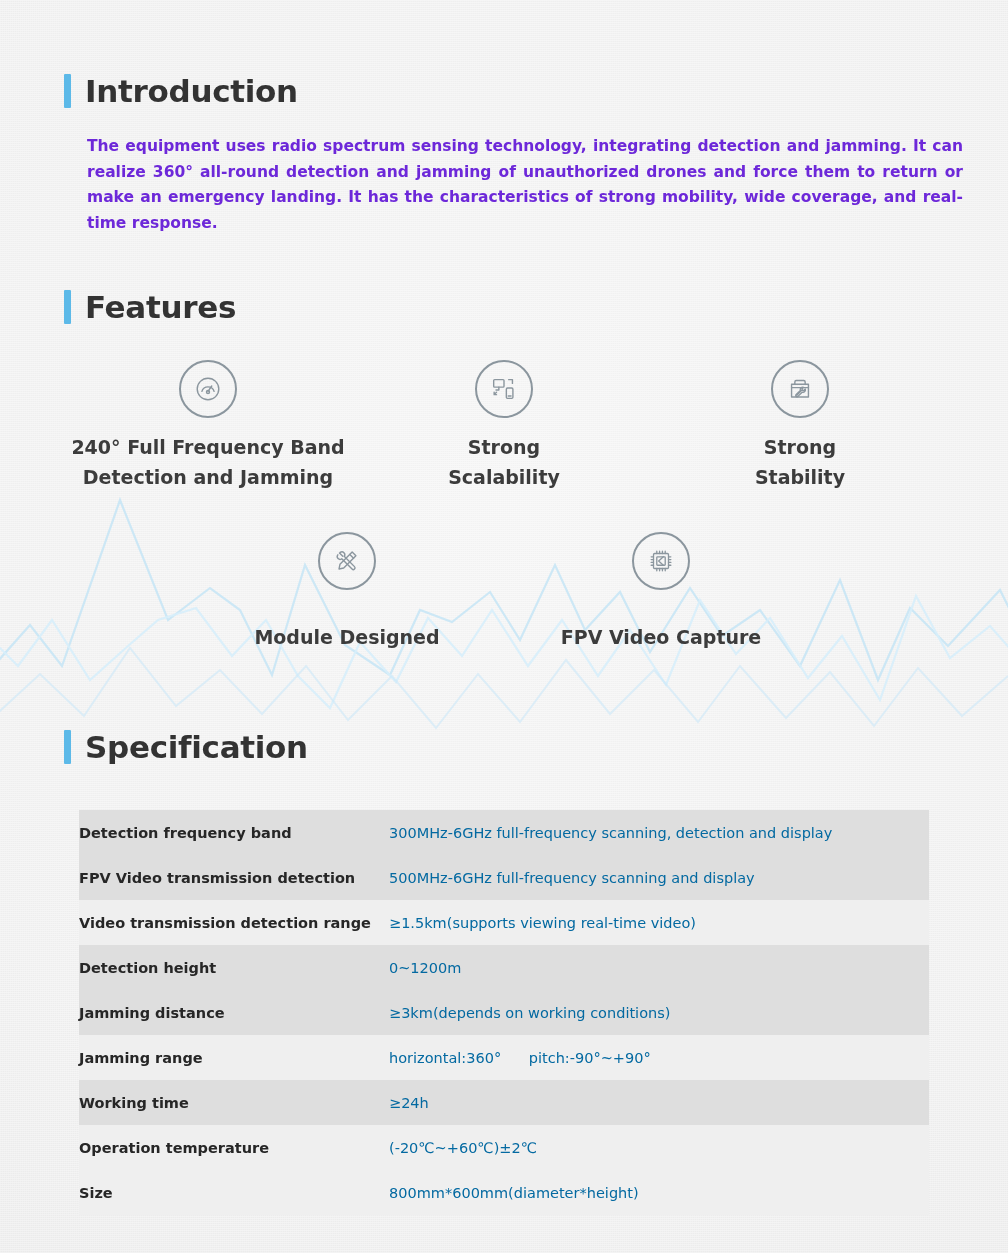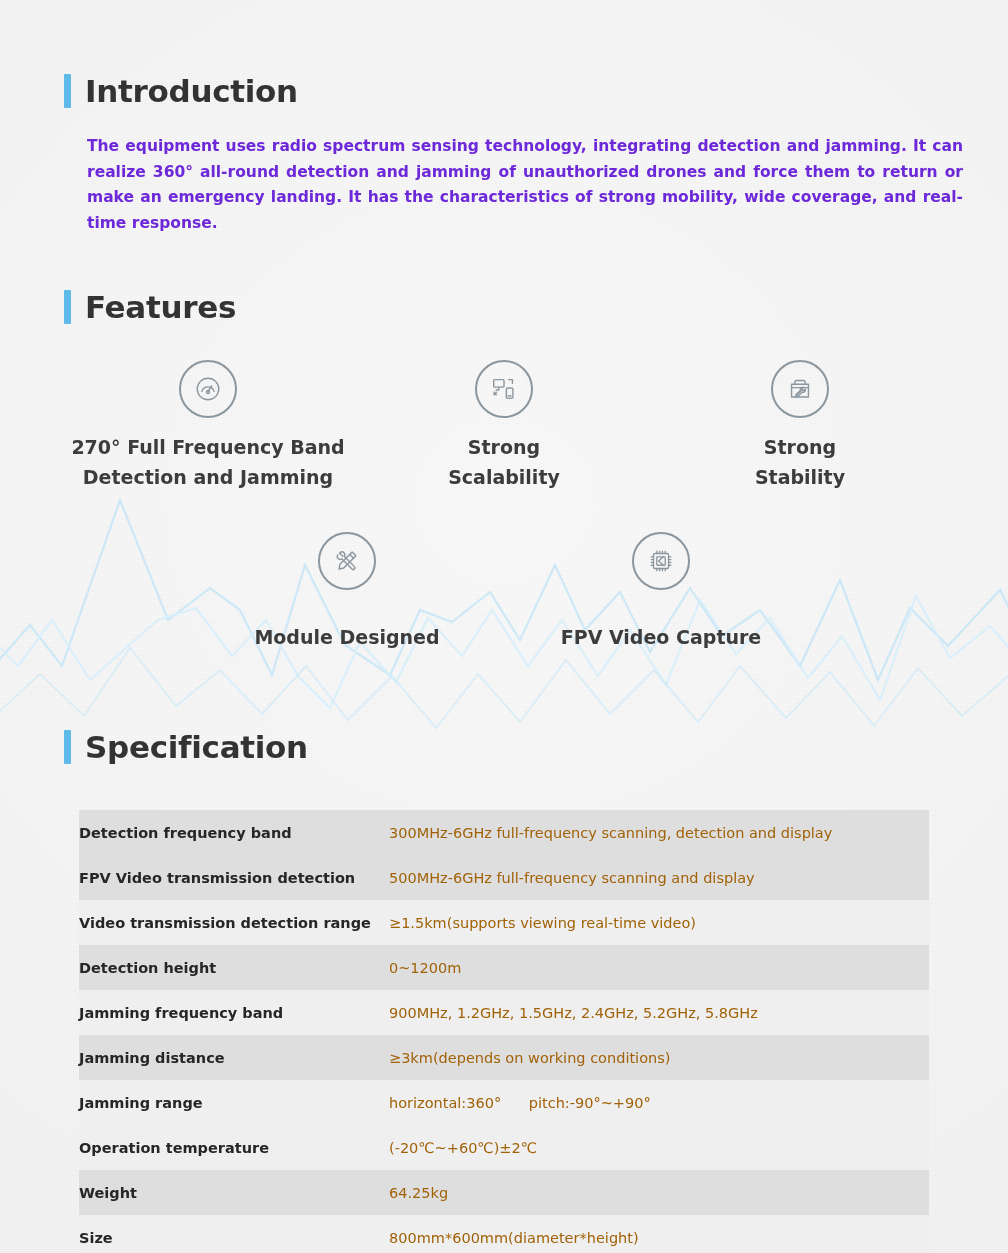--- a/index.html
+++ b/index.html
@@ -152,21 +152,21 @@
     padding-left: 10px;
     font-size: 14.5px;
     font-weight: bold;
     color: #262626;
     white-space: nowrap;
   }
   td.spec-val {
     padding-left: 0px;
     font-size: 14.5px;
     font-weight: 400;
-    color: #a16207;
+    color: #0369a1;
     white-space: pre;
     margin-top: 24px;
   }
 </style>
 </head>
 <body>
 
 <div id="page"></div>
 <div id="noise"></div>
 
@@ -202,21 +202,21 @@
 
       <div class="feature">
         <span class="icon-circle">
           <svg width="30" height="30" viewBox="0 0 32 32" fill="none" stroke="#8b969e" stroke-width="1.5" stroke-linecap="round" stroke-linejoin="round">
             <circle cx="16" cy="16" r="11.5"></circle>
             <path d="M9.5 18.5a6.8 6.8 0 0 1 13 0"></path>
             <path d="M16 18.5 L20 12.8"></path>
             <circle cx="16" cy="19.2" r="1.6"></circle>
           </svg>
         </span>
-        <div class="feature-label">270° Full Frequency Band
+        <div class="feature-label">240° Full Frequency Band
 Detection and Jamming</div>
       </div>
 
       <div class="feature">
         <span class="icon-circle">
           <svg width="30" height="30" viewBox="0 0 32 32" fill="none" stroke="#8b969e" stroke-width="1.5" stroke-linecap="round" stroke-linejoin="round">
             <rect x="5" y="6" width="11" height="8" rx="1"></rect>
             <path d="M10.5 14v3H7.5"></path>
             <path d="M8 19.5 L5.5 22 M5.5 19.5v2.5h2.5"></path>
             <path d="M21 6h4v4"></path>
@@ -292,40 +292,36 @@
           <td class="spec-val">500MHz-6GHz full-frequency scanning and display</td>
         </tr>
         <tr class="even">
           <td class="spec-key">Video transmission detection range</td>
           <td class="spec-val">≥1.5km(supports viewing real-time video)</td>
         </tr>
         <tr class="odd">
           <td class="spec-key">Detection height</td>
           <td class="spec-val">0~1200m</td>
         </tr>
-        <tr class="even">
-          <td class="spec-key">Jamming frequency band</td>
-          <td class="spec-val">900MHz, 1.2GHz, 1.5GHz, 2.4GHz, 5.2GHz, 5.8GHz</td>
-        </tr>
         <tr class="odd">
           <td class="spec-key">Jamming distance</td>
           <td class="spec-val">≥3km(depends on working conditions)</td>
         </tr>
         <tr class="even">
           <td class="spec-key">Jamming range</td>
           <td class="spec-val">horizontal:360°      pitch:-90°~+90°</td>
         </tr>
+        <tr class="odd">
+          <td class="spec-key">Working time</td>
+          <td class="spec-val">≥24h</td>
+        </tr>
         <tr class="even">
           <td class="spec-key">Operation temperature</td>
           <td class="spec-val">(-20℃~+60℃)±2℃</td>
         </tr>
-        <tr class="odd">
-          <td class="spec-key">Weight</td>
-          <td class="spec-val">64.25kg</td>
-        </tr>
         <tr class="even">
           <td class="spec-key">Size</td>
           <td class="spec-val">800mm*600mm(diameter*height)</td>
         </tr>
       </tbody>
   </table>
 
 </div>
 
 </body></html>

